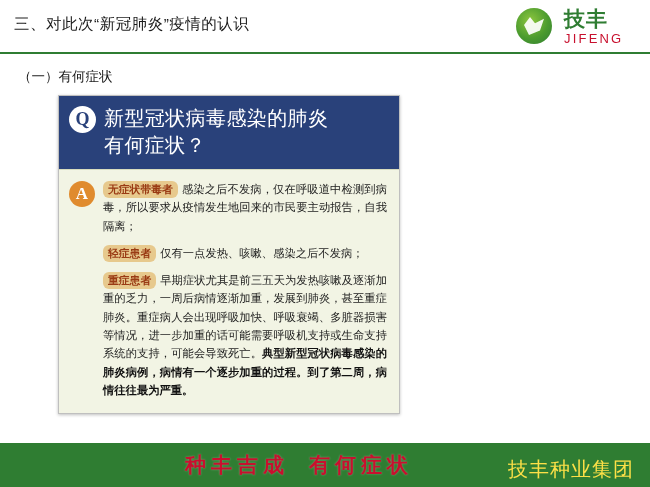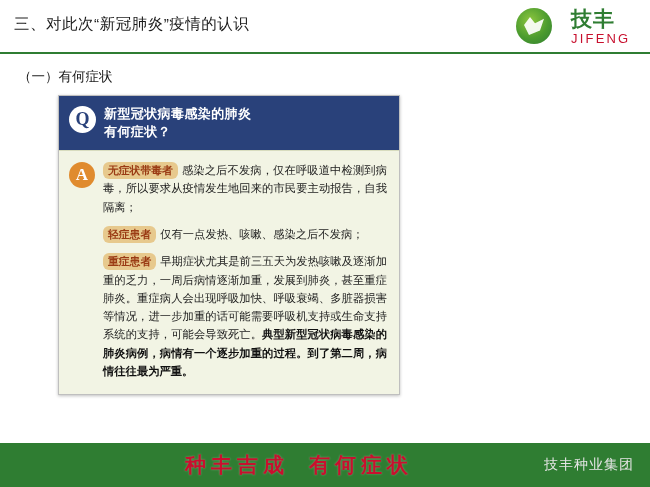--- a/index.html
+++ b/index.html
@@ -61,21 +61,21 @@
   .logo-mark::after {
     content: "";
     position: absolute;
     left: 8px; top: 9px;
     width: 20px; height: 18px;
     background: #ffffff;
     clip-path: polygon(0% 45%, 30% 0%, 55% 35%, 100% 10%, 80% 75%, 25% 100%);
     opacity: 0.92;
   }
   .logo-text-wrap {
-    margin-left: 19px;
+    margin-left: 12px;
     line-height: 1;
   }
   .logo-cn {
     font-size: 21px;
     font-weight: bold;
     color: #2f7d32;
     letter-spacing: 1px;
   }
   .logo-en {
     font-size: 13px;
@@ -120,22 +120,22 @@
     font-family: "Liberation Serif", serif;
     display: flex;
     align-items: center;
     justify-content: center;
     flex: 0 0 auto;
     margin-top: 1px;
   }
   .q-text {
     margin-left: 8px;
     color: #ffffff;
-    font-size: 13px;
-    font-weight: bold;
+    font-size: 20px;
+    font-weight: normal;
     line-height: 1.35;
     letter-spacing: 0.4px;
   }
   .qa-answer {
     background: #f2f4e4;
     padding: 10px 12px 14px 10px;
     display: flex;
     align-items: flex-start;
     border-top: 1px solid #d8dcbe;
   }
@@ -198,22 +198,22 @@
     font-family: "Liberation Serif", serif;
     letter-spacing: 5px;
     white-space: nowrap;
     text-shadow: 0 0 2px rgba(255,255,255,0.35);
   }
   .footer-slogan .sep { display: inline-block; width: 20px; }
   .footer-company {
     position: absolute;
     right: 16px;
     top: 13px;
-    font-size: 14px;
-    color: #e5e5e5;
+    font-size: 20px;
+    color: #fde047;
     letter-spacing: 1px;
     white-space: nowrap;
   }
 </style>
 </head>
 <body>
 
 <div class="slide-header">
   <div class="header-title">三、对此次“新冠肺炎”疫情的认识</div>
 

